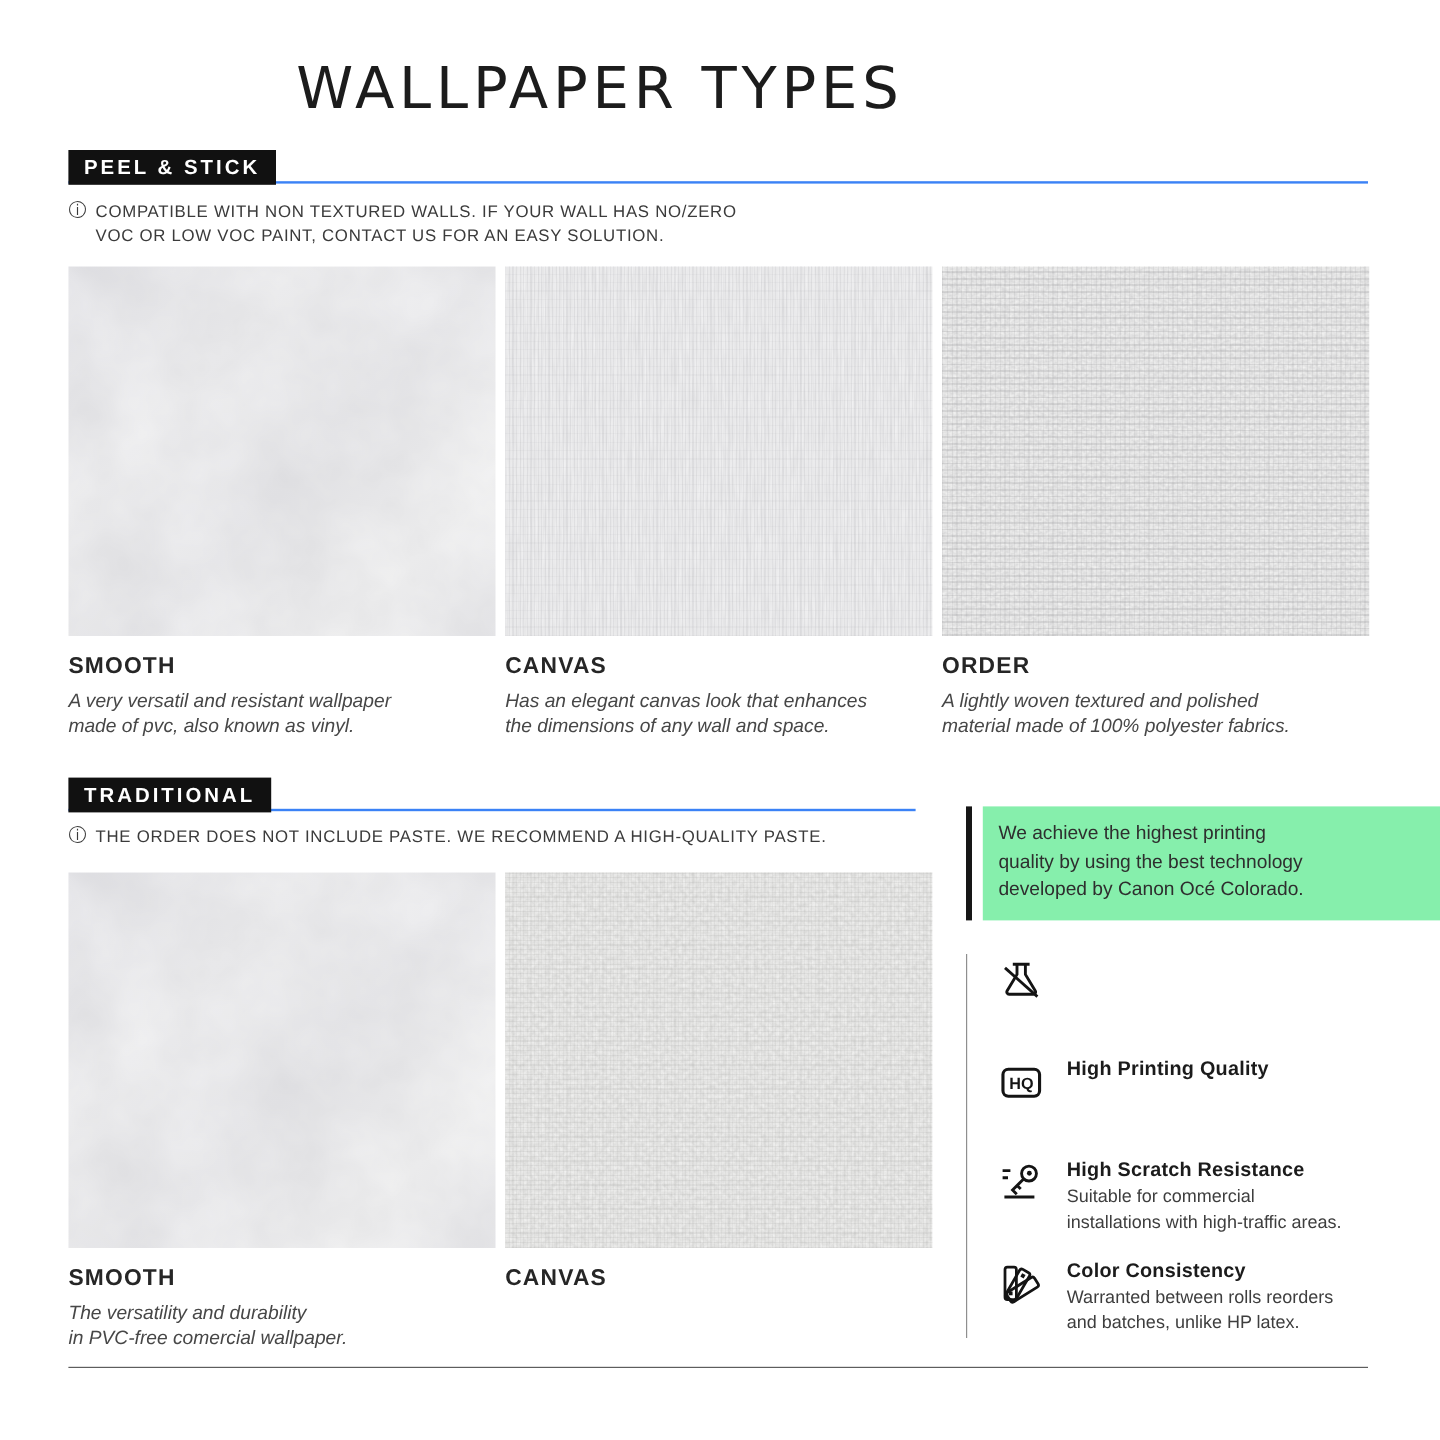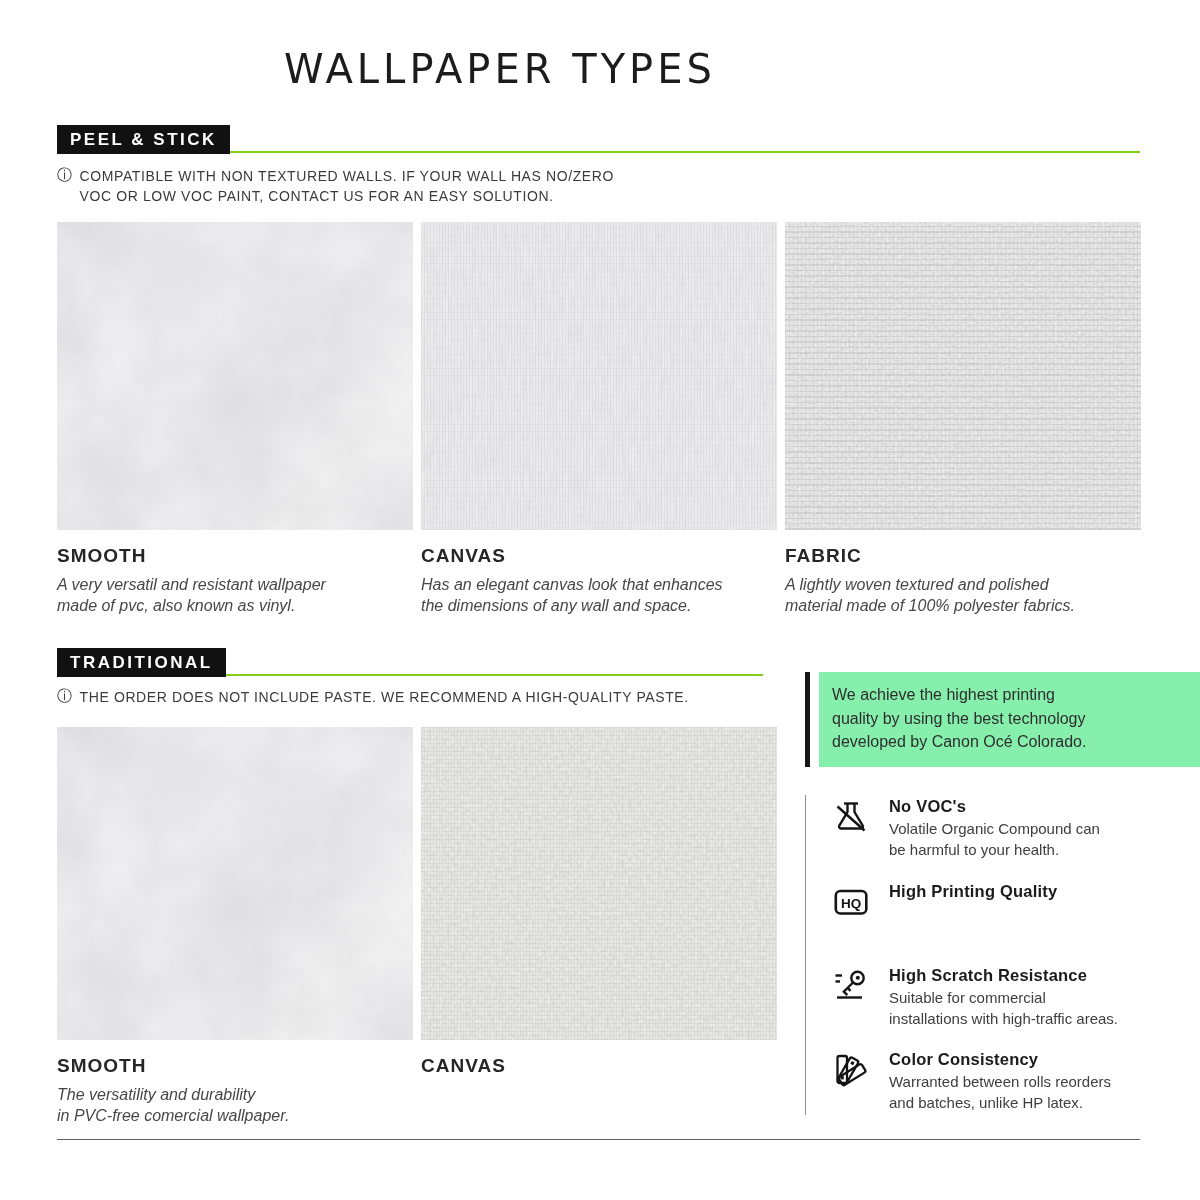--- a/index.html
+++ b/index.html
@@ -1,24 +1,24 @@
 <!DOCTYPE html>
 <html><head>
 <meta charset="utf-8">
 <style>
   * { margin:0; padding:0; box-sizing:border-box; }
   html,body { width:1200px; height:1200px; background:#fff;
     font-family:"Liberation Sans", sans-serif; color:#222; }
   .page { position:relative; width:1200px; height:1200px; overflow:hidden; background:#fff; }
 
   .title { position:absolute; left:0; top:46px; width:1000px; text-align:center;
-    font-family:"DejaVu Sans", sans-serif; font-weight:normal; font-size:40px;
+    font-family:"DejaVu Sans", sans-serif; font-weight:normal; font-size:48px;
     letter-spacing:4px; color:#1c1c1c; white-space:nowrap; }
 
-  .rule { position:absolute; border-bottom:2px solid #84cc16; height:28px; }
+  .rule { position:absolute; border-bottom:2px solid #3b82f6; height:28px; }
   .peel-rule { left:57px; top:125px; width:1083px; }
   .trad-rule { left:57px; top:648px; width:706px; }
   .section-label { display:inline-block; background:#111; color:#fff; font-size:17px;
     font-weight:bold; letter-spacing:2.5px; padding:5px 13px 4px 13px; white-space:nowrap; }
 
   .note { position:absolute; display:flex; gap:7px; align-items:flex-start;
     font-size:14px; letter-spacing:0.6px; color:#3b3b3b; line-height:1.45; }
   .note1 { left:57px; top:166px; }
   .note2 { left:57px; top:687px; }
   .info-glyph { font-family:"DejaVu Sans", sans-serif; font-size:15px; line-height:1.3; color:#3b3b3b; }
@@ -122,21 +122,21 @@
     <h3>SMOOTH</h3>
     <p>A very versatil and resistant wallpaper
 made of pvc, also known as vinyl.</p>
   </div>
   <div class="caption cap-row1 col2">
     <h3>CANVAS</h3>
     <p>Has an elegant canvas look that enhances
 the dimensions of any wall and space.</p>
   </div>
   <div class="caption cap-row1 col3">
-    <h3>FABRIC</h3>
+    <h3>ORDER</h3>
     <p>A lightly woven textured and polished
 material made of 100% polyester fabrics.</p>
   </div>
 
   <div class="rule trad-rule">
     <span class="section-label">TRADITIONAL</span>
   </div>
 
   <div class="note note2">
     <span class="info-glyph">ⓘ</span>
@@ -173,25 +173,20 @@
   <div class="feature-vline"></div>
 
   <div class="feature f1">
     <span class="f-icon">
       <svg viewBox="0 0 40 40" width="40" height="40" fill="none" stroke="#141414" stroke-width="2.4">
         <path d="M13 6.5 H27"></path>
         <path d="M16.5 6.5 V15 L8.3 28.6 a1.9 1.9 0 0 0 1.6 2.9 H30.1 a1.9 1.9 0 0 0 1.6-2.9 L23.5 15 V6.5"></path>
         <path d="M6.5 9.5 L33.5 33.5"></path>
       </svg>
     </span>
-    <div class="f-text">
-      <h4>No VOC's</h4>
-      <p>Volatile Organic Compound can
-be harmful to your health.</p>
-    </div>
   </div>
 
   <div class="feature f2">
     <span class="f-icon">
       <svg viewBox="0 0 40 40" width="40" height="40" fill="none" stroke="#141414" stroke-width="2.6">
         <rect x="4.8" y="9" width="30.5" height="22.5" rx="4.5"></rect>
         <text x="20.2" y="25.5" text-anchor="middle" font-size="13.5" font-weight="bold" font-family="Liberation Sans, sans-serif" fill="#141414" stroke="none">HQ</text>
       </svg>
     </span>
     <div class="f-text">

